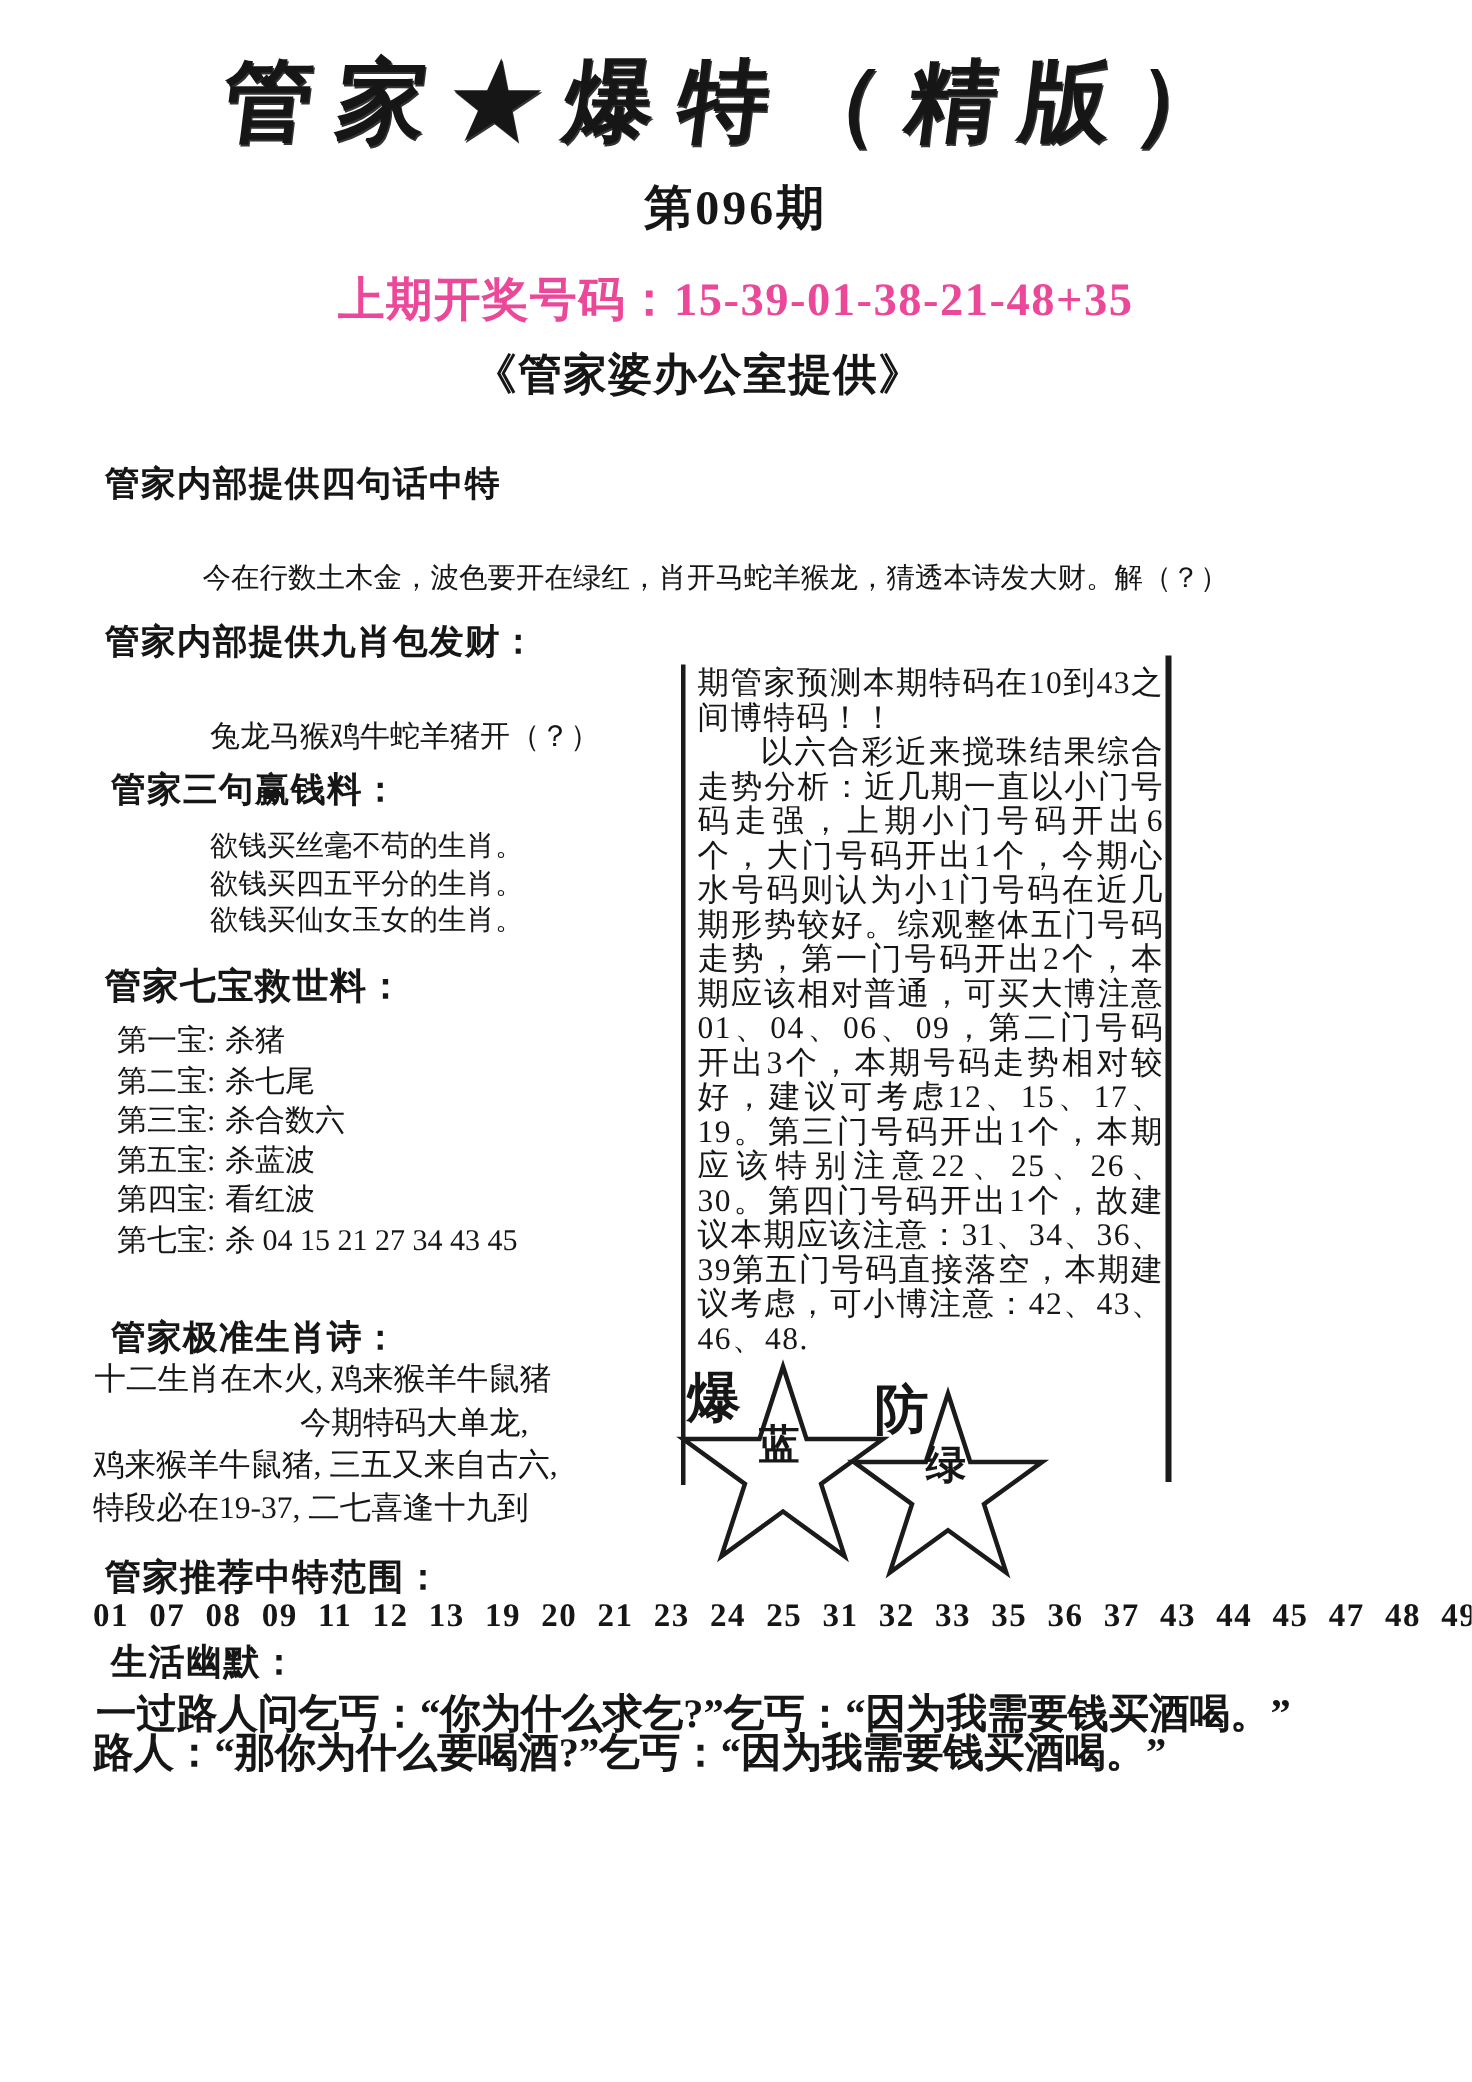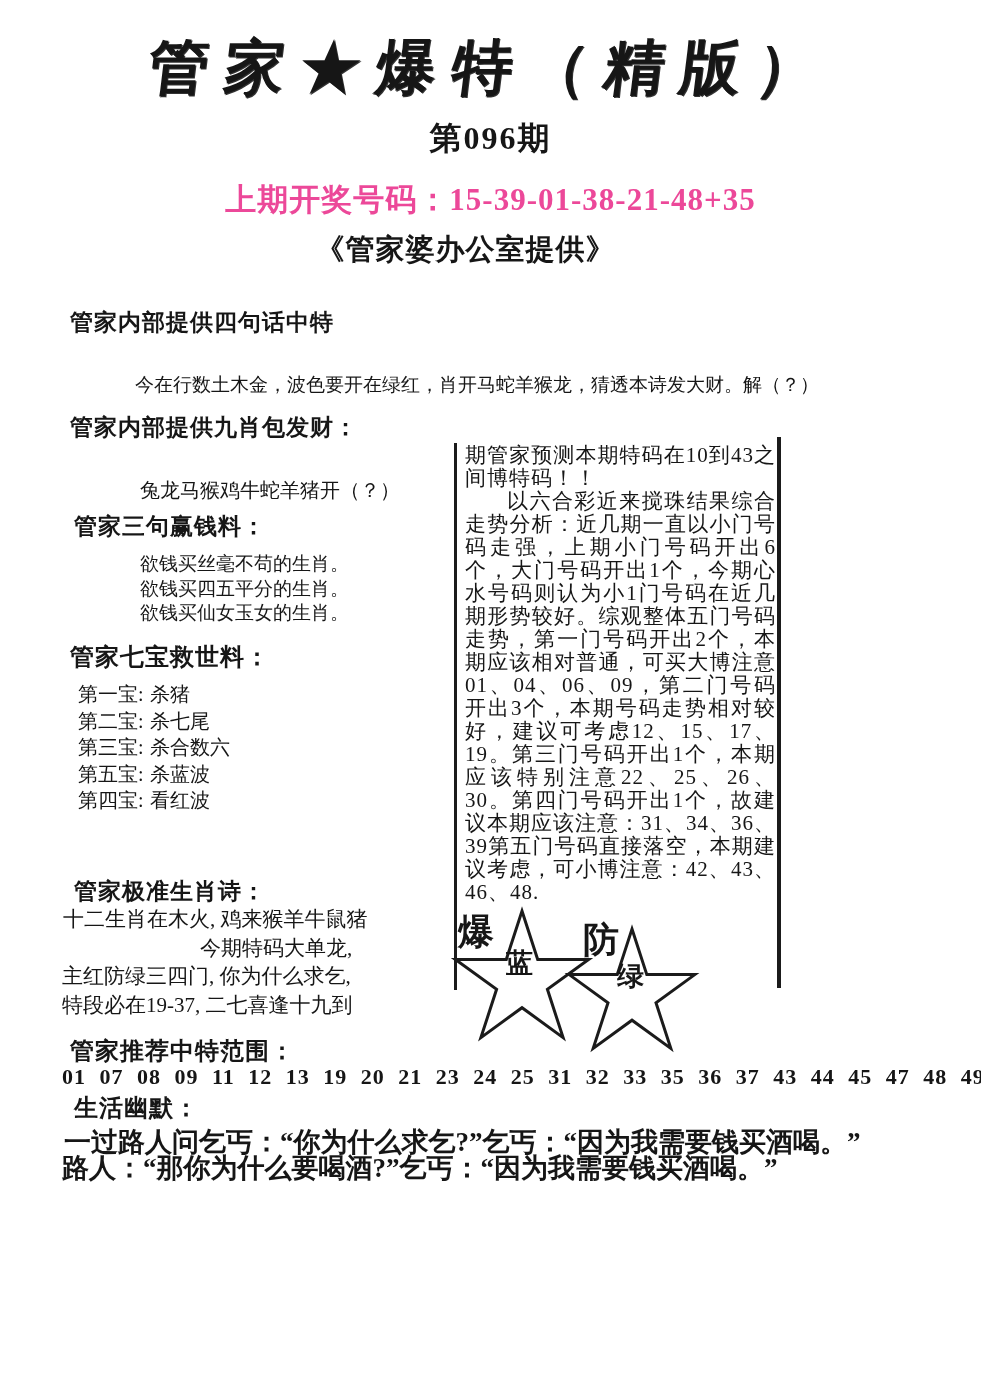--- a/index.html
+++ b/index.html
@@ -57,26 +57,27 @@
 <div class="abs sec-t" style="left:140px;top:576px;">欲钱买四五平分的生肖。</div>
 <div class="abs sec-t" style="left:140px;top:600px;">欲钱买仙女玉女的生肖。</div>
 
 <div class="abs sec-h" style="left:70px;top:641px;font-size:24px;">管家七宝救世料：</div>
 <div class="abs" style="left:78px;top:681px;">
   <div class="treasure-row"><span class="lab">第一宝:</span><span>杀猪</span></div>
   <div class="treasure-row"><span class="lab">第二宝:</span><span>杀七尾</span></div>
   <div class="treasure-row"><span class="lab">第三宝:</span><span>杀合数六</span></div>
   <div class="treasure-row"><span class="lab">第五宝:</span><span>杀蓝波</span></div>
   <div class="treasure-row"><span class="lab">第四宝:</span><span>看红波</span></div>
+  <div class="treasure-row"><span class="lab">第七宝:</span><span>杀 04 15 21 27 34 43 45</span></div>
 </div>
 
 <div class="abs sec-h" style="left:74px;top:876px;">管家极准生肖诗：</div>
 <div class="abs poem-line" style="left:63px;top:905px;">十二生肖在木火, 鸡来猴羊牛鼠猪</div>
 <div class="abs poem-line" style="left:200px;top:934px;">今期特码大单龙,</div>
-<div class="abs poem-line" style="left:62px;top:962px;">主红防绿三四门, 你为什么求乞,</div>
+<div class="abs poem-line" style="left:62px;top:962px;">鸡来猴羊牛鼠猪, 三五又来自古六,</div>
 <div class="abs poem-line" style="left:62px;top:991px;">特段必在19-37, 二七喜逢十九到</div>
 
 <div class="abs vline" style="left:454px;top:443px;height:547px;"></div>
 <div class="abs vline" style="left:777px;top:437px;height:551px;width:4px;"></div>
 
 <div class="abs rightcol">
   <p>期管家预测本期特码在10到43之间博特码！！</p>
   <p class="indent">以六合彩近来搅珠结果综合走势分析：近几期一直以小门号码走强，上期小门号码开出6个，大门号码开出1个，今期心水号码则认为小1门号码在近几期形势较好。综观整体五门号码走势，第一门号码开出2个，本期应该相对普通，可买大博注意01、04、06、09，第二门号码开出3个，本期号码走势相对较好，建议可考虑12、15、17、19。第三门号码开出1个，本期应该特别注意22、25、26、30。第四门号码开出1个，故建议本期应该注意：31、34、36、39第五门号码直接落空，本期建议考虑，可小博注意：42、43、46、48.</p>
 </div>
 

